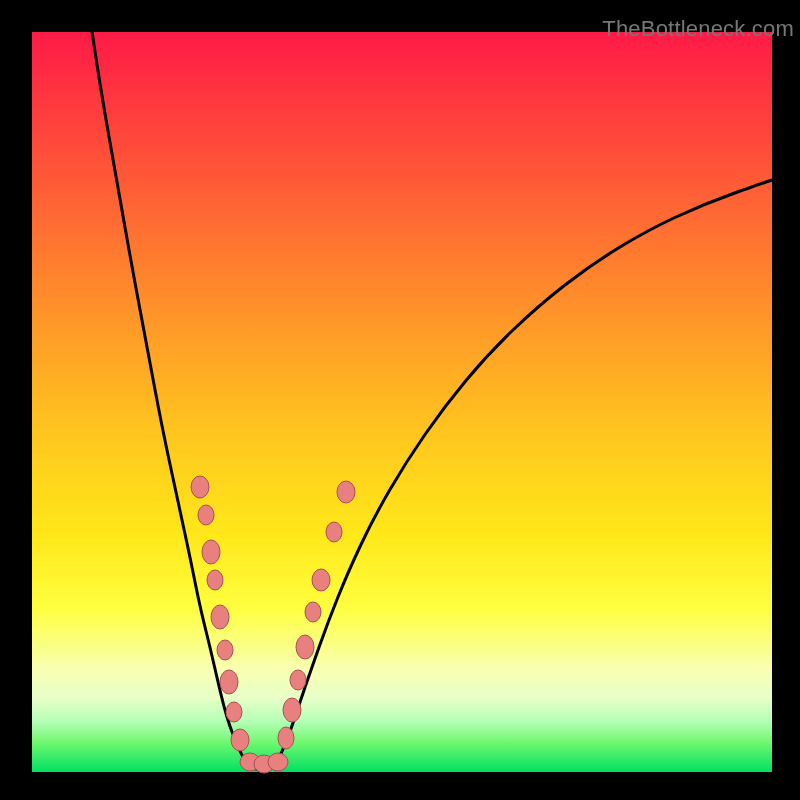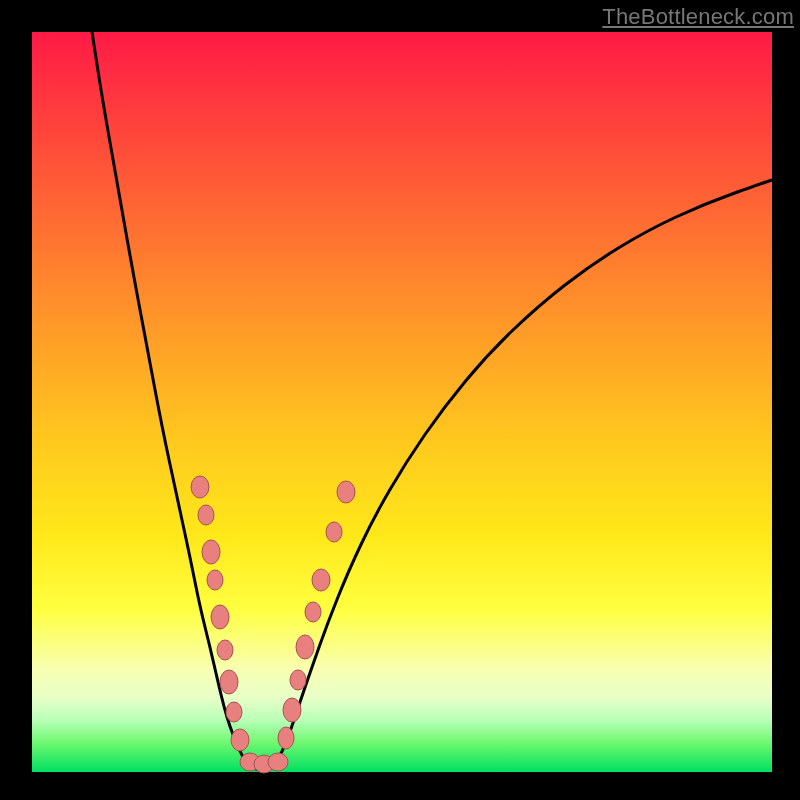--- a/index.html
+++ b/index.html
@@ -26,29 +26,28 @@
       #ffe81a 68%,
       #ffff40 78%,
       #f8ffb0 86%,
       #e8ffc8 90%,
       #b8ffb8 93%,
       #70f870 96%,
       #00e060 100%);
   }
   .watermark {
     position: absolute;
-    top: 4px;
+    top: 16px;
     right: 6px;
     color: #777;
     font-size: 22px;
     font-weight: 500;
     letter-spacing: 0.2px;
     z-index: 5;
     user-select: none;
-    text-decoration: underline;
   }
   svg.overlay {
     position: absolute;
     left: 0;
     top: 0;
     width: 740px;
     height: 740px;
     overflow: visible;
   }
   .curve {

